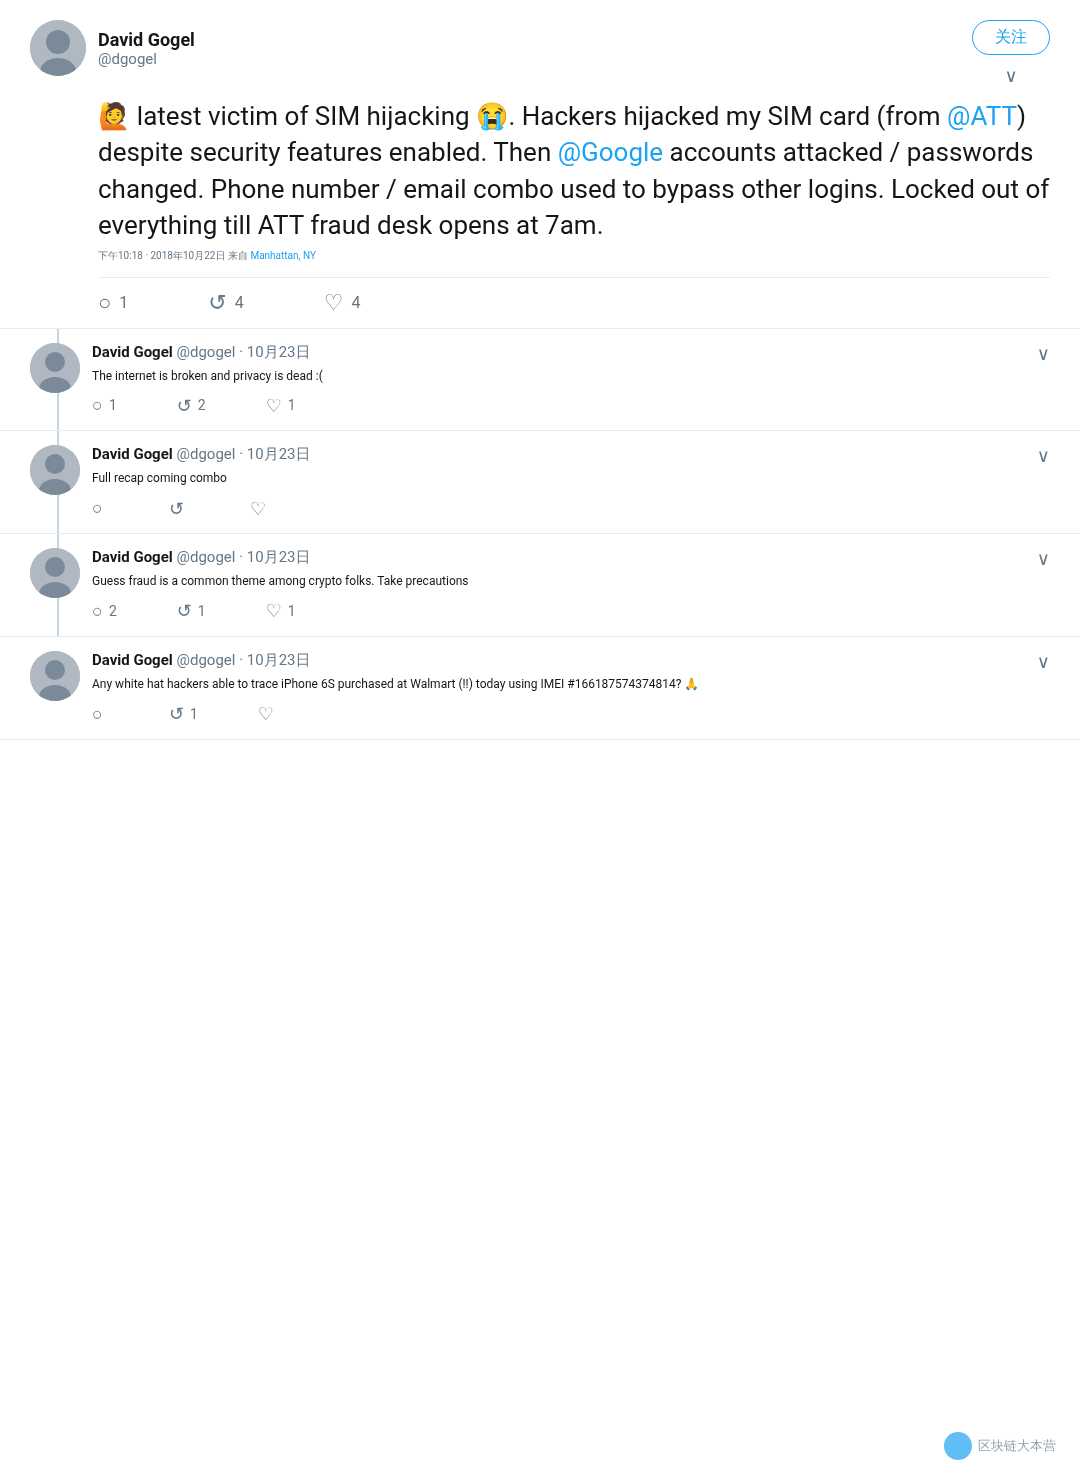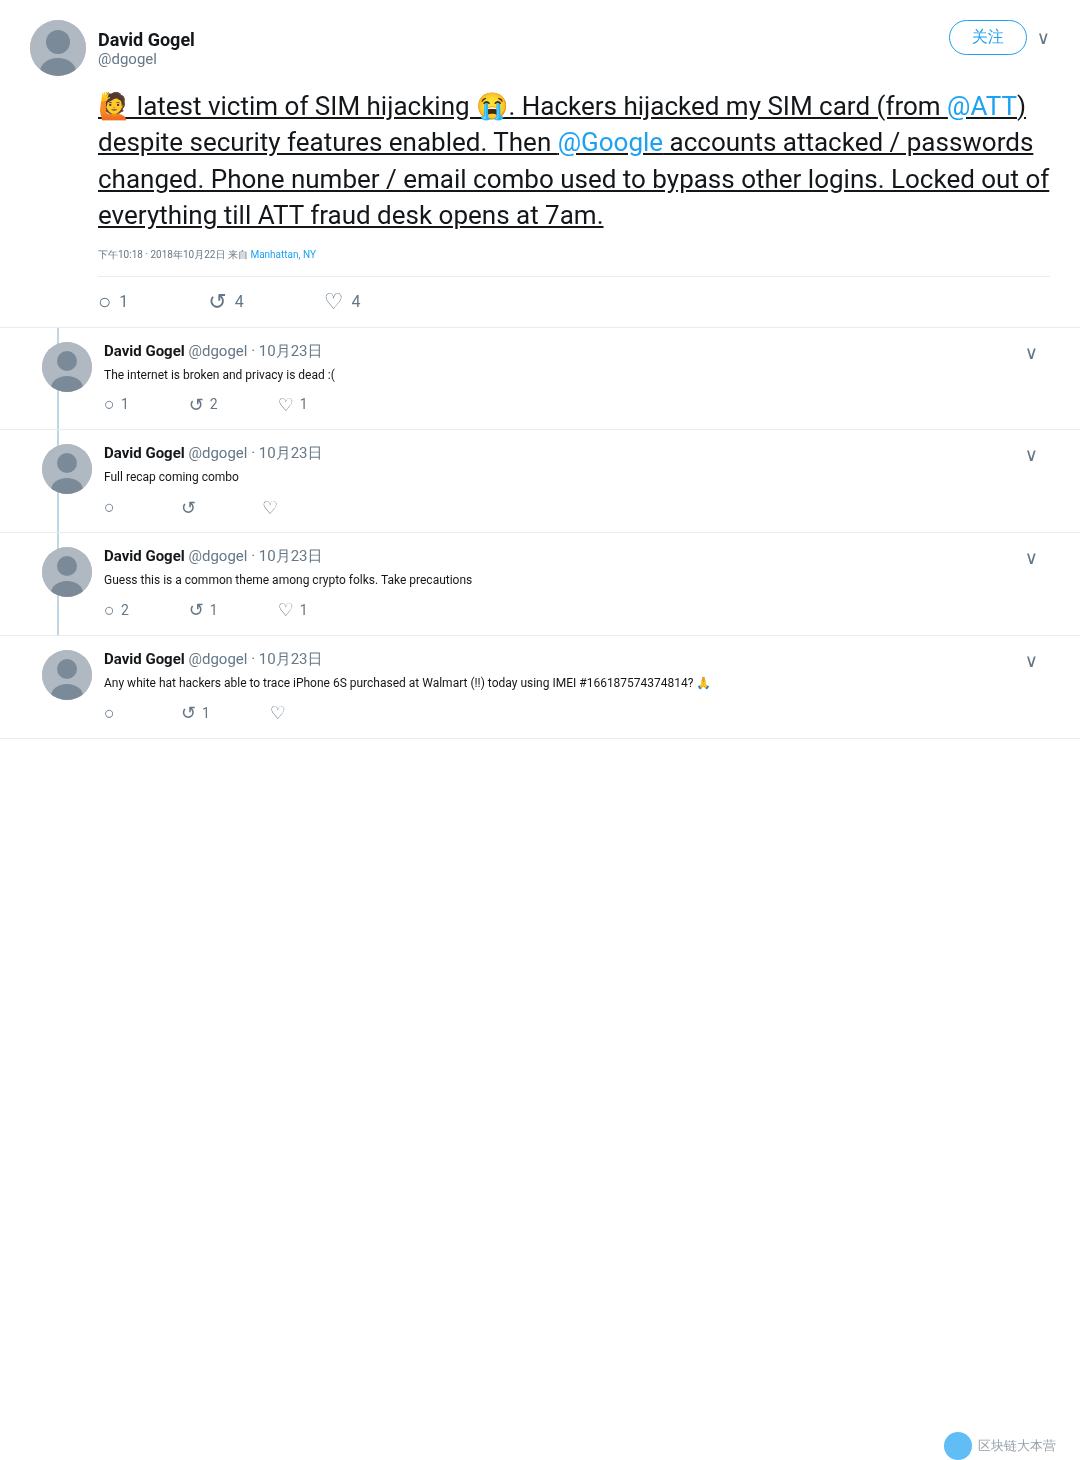--- a/index.html
+++ b/index.html
@@ -50,20 +50,21 @@
 
     .username {
       font-size: 15px;
       color: #657786;
     }
 
     .tweet-header-right {
       display: flex;
       align-items: center;
       gap: 10px;
+      flex-direction: column;
     }
 
     .follow-btn {
       border: 1.5px solid #1da1f2;
       border-radius: 20px;
       padding: 6px 22px;
       color: #1da1f2;
       background: #fff;
       font-size: 16px;
       cursor: pointer;
@@ -76,22 +77,21 @@
     }
 
     .tweet-body {
       padding-left: 68px;
     }
 
     .tweet-text {
       font-size: 26px;
       line-height: 1.4;
       color: #14171a;
-      margin-bottom: 14px;
-      text-decoration: underline;
+      margin-bottom: 5px;
     }
 
     .tweet-text .mention {
       color: #1da1f2;
     }
 
     .tweet-meta {
       font-size: 10px;
       color: #657786;
       margin-bottom: 14px;
@@ -164,21 +164,21 @@
     }
 
     .action-icon {
       font-size: 22px;
     }
 
     
     .thread-tweet {
       display: flex;
       align-items: flex-start;
-      padding: 14px 42px;
+      padding: 14px 30px;
       border-bottom: 1px solid #e6ecf0;
       gap: 12px;
       position: relative;
     }
 
     .thread-line {
       position: absolute;
       left: 57px;
       top: 0;
       bottom: 0;
@@ -411,21 +411,21 @@
     </div>
     <div class="thread-content">
       <div class="thread-header">
         <div class="thread-user-line">
           <span class="name">David Gogel</span>
           <span class="handle"> @dgogel</span>
           <span class="date"> · 10月23日</span>
         </div>
         <span class="chevron-down">∨</span>
       </div>
-      <div class="thread-text">Guess this is a common theme among crypto folks. Take precautions</div>
+      <div class="thread-text">Guess fraud is a common theme among crypto folks. Take precautions</div>
       <div class="thread-actions">
         <div class="thread-action">
           <span class="thread-action-icon">○</span>
           <span>2</span>
         </div>
         <div class="thread-action">
           <span class="thread-action-icon">↺</span>
           <span>1</span>
         </div>
         <div class="thread-action">

